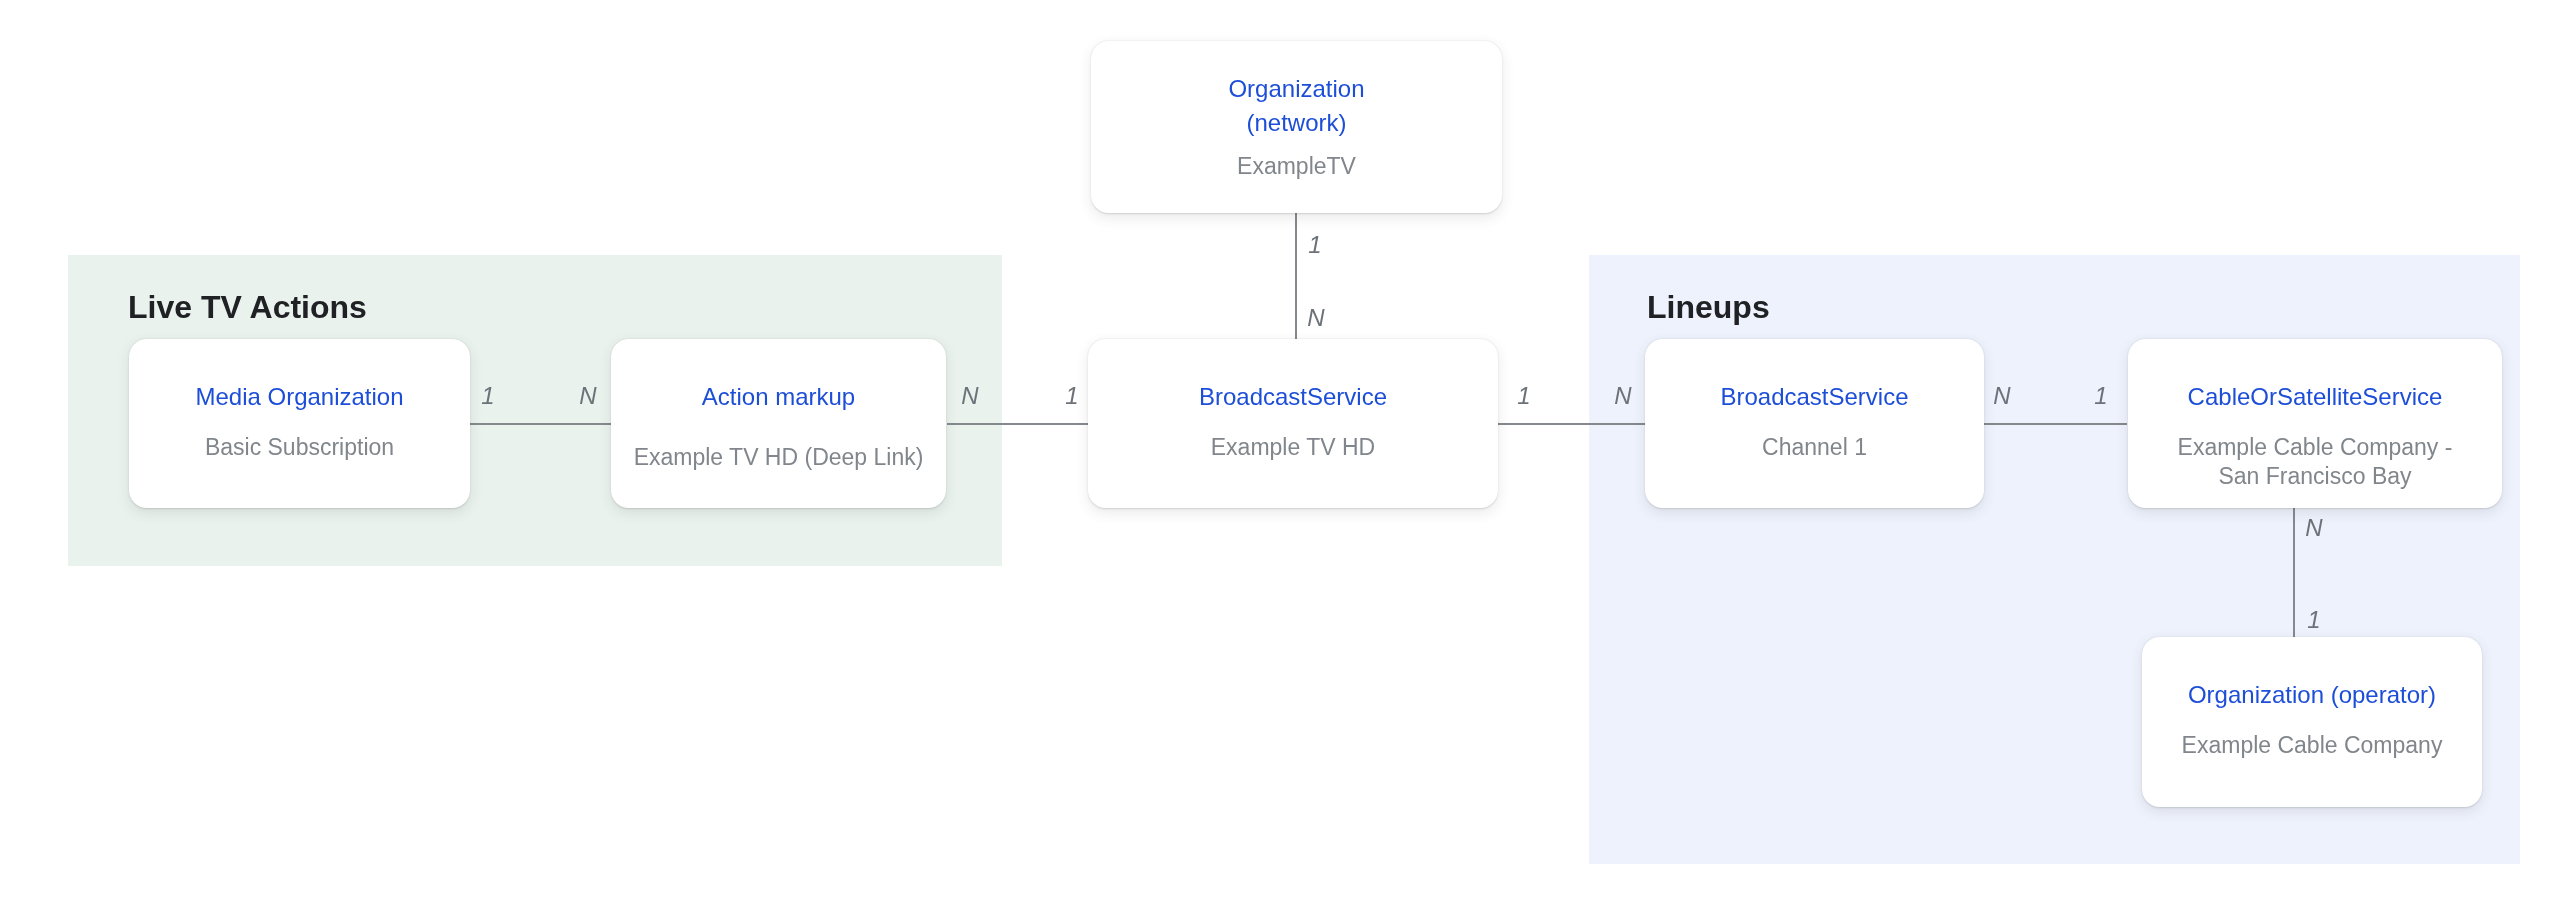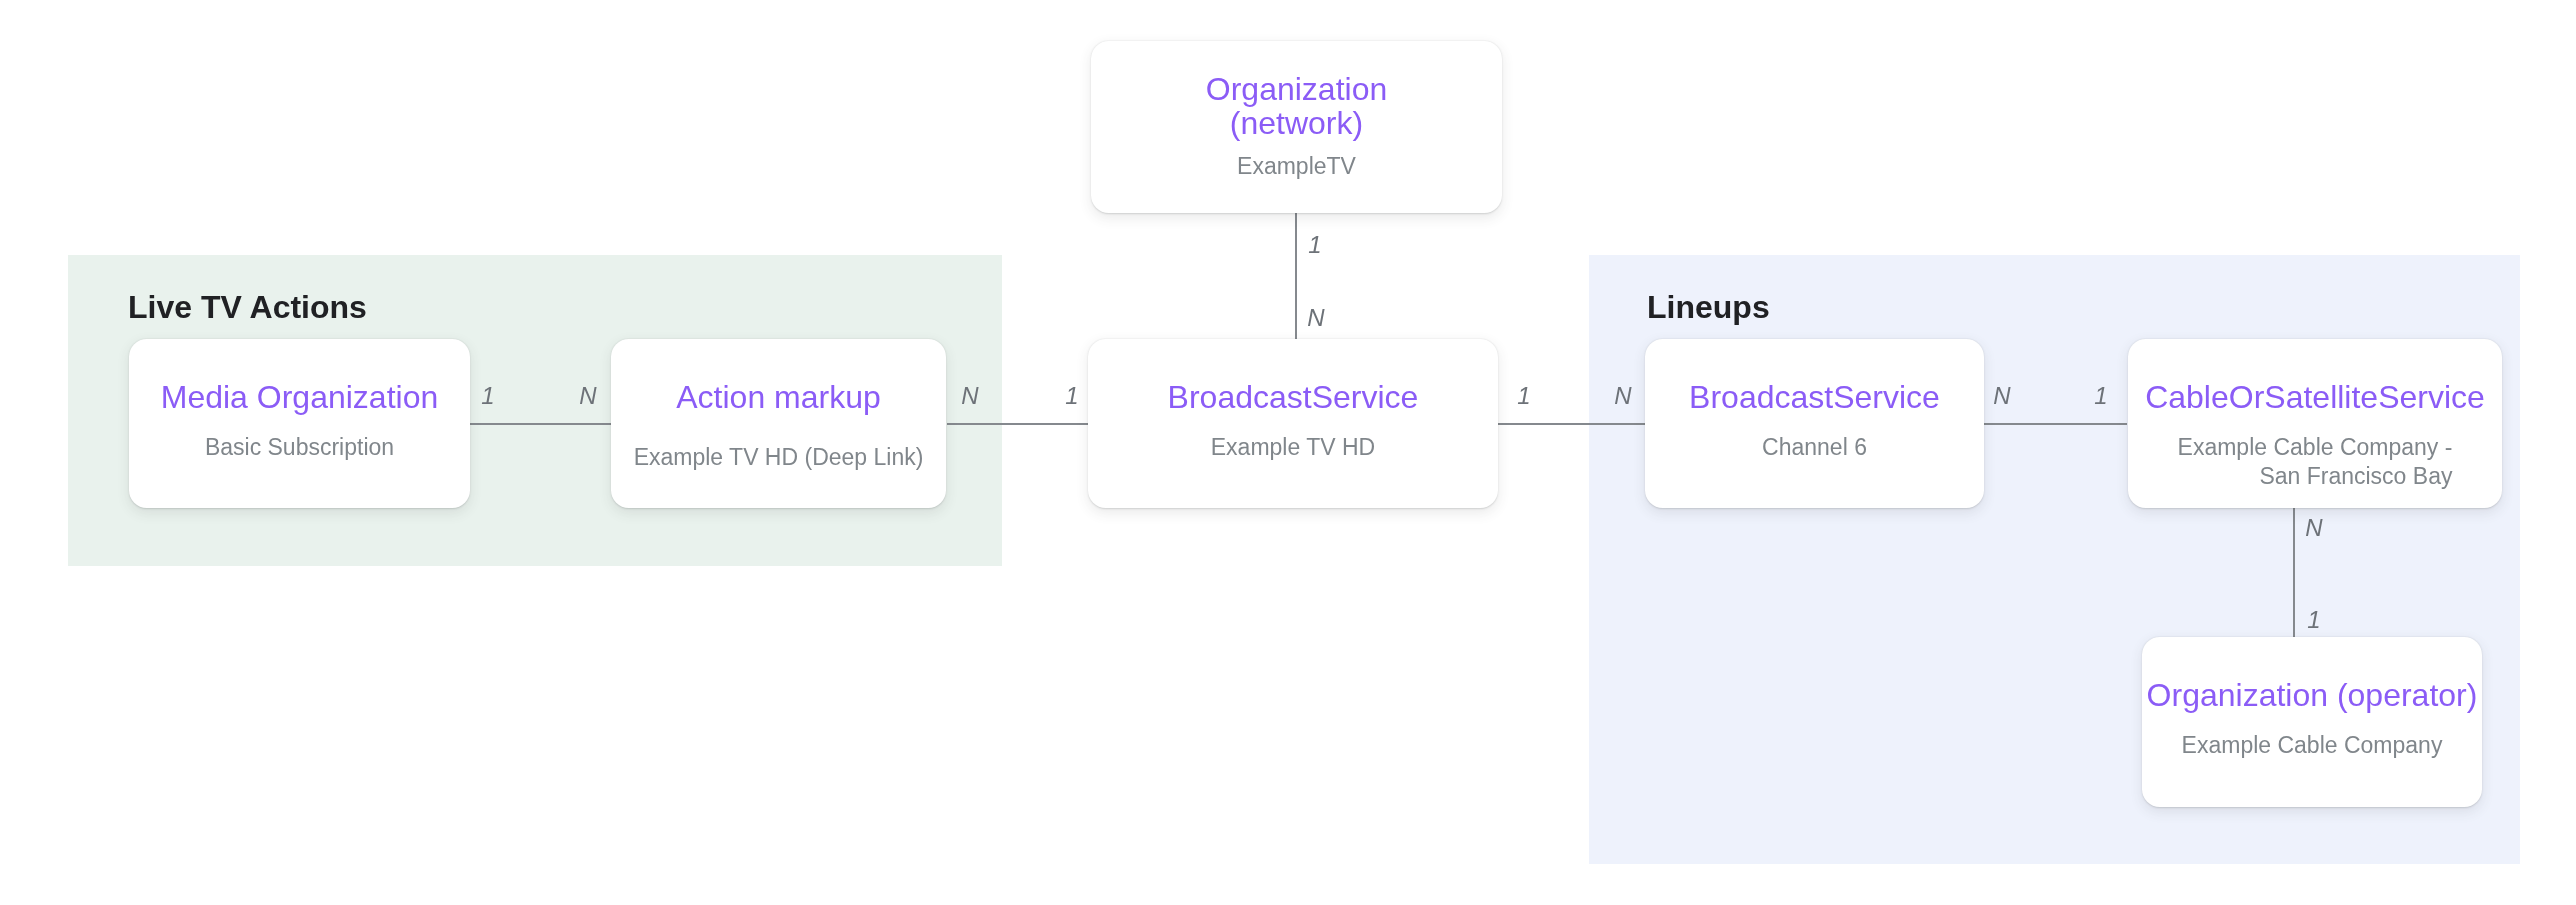--- a/index.html
+++ b/index.html
@@ -32,31 +32,30 @@
     box-shadow: 0 0.9px 1.8px rgba(60,64,67,0.18), 0 4.4px 12.4px rgba(60,64,67,0.11);
     display: flex;
     flex-direction: column;
     align-items: center;
     padding-top: 41px;
     row-gap: 18.6px;
     text-align: center;
   }
   .node--tight { padding-top: 31px; row-gap: 11.5px; }
   .node-title {
-    font-size: 32px;
+    font-size: 24px;
     line-height: 34px;
-    color: #8b5cf6;
+    color: #1d4ed8;
     white-space: pre-line;
   }
   .node-subtitle {
     font-size: 23px;
     line-height: 29px;
     color: #80868B;
     white-space: pre-line;
-    text-align: right;
   }
   .line {
     position: absolute;
     background: #85898E;
   }
   .line--v { width: 1.8px; }
   .line--h { height: 1.8px; }
   .card-label {
     position: absolute;
     transform: translate(-50%, -50%);
@@ -120,21 +119,21 @@
     <div class="node-subtitle">Example TV HD (Deep Link)</div>
   </div>
 
   <div class="node" style="left:1088px; top:339px; width:410px; height:169px;">
     <div class="node-title">BroadcastService</div>
     <div class="node-subtitle">Example TV HD</div>
   </div>
 
   <div class="node" style="left:1645px; top:339px; width:339px; height:169px;">
     <div class="node-title">BroadcastService</div>
-    <div class="node-subtitle">Channel 6</div>
+    <div class="node-subtitle">Channel 1</div>
   </div>
 
   <div class="node" style="left:2128px; top:339px; width:374px; height:169px; padding-left:5.3px; padding-right:5.3px;">
     <div class="node-title">CableOrSatelliteService</div>
     <div class="node-subtitle">Example Cable Company -
 San Francisco Bay</div>
   </div>
 
   <div class="node" style="left:2125px; top:637px; width:340px; height:170px;margin-left:17px;">
     <div class="node-title">Organization (operator)</div>

